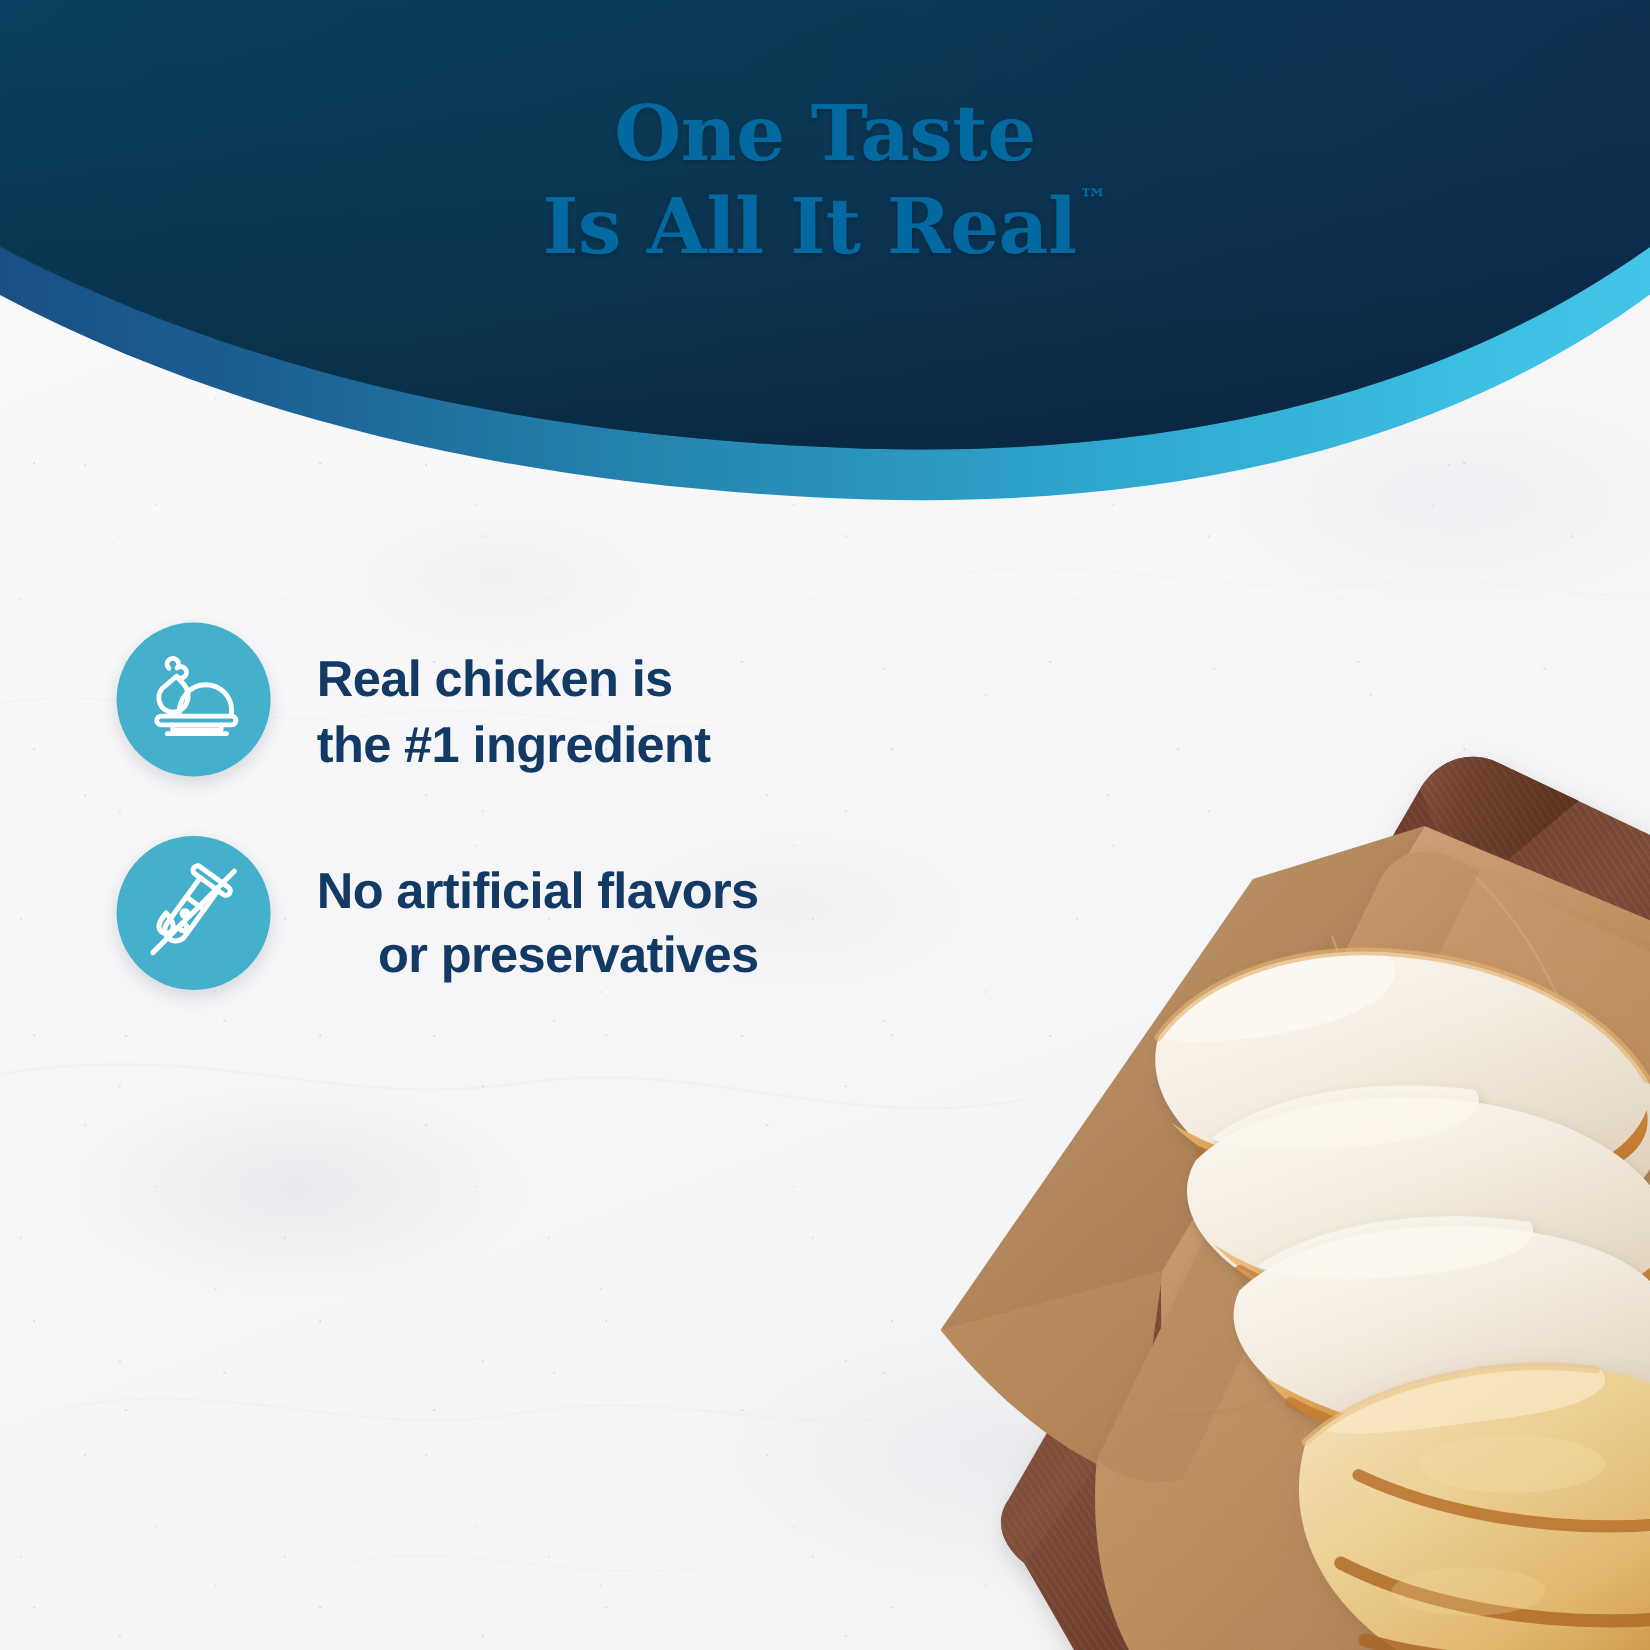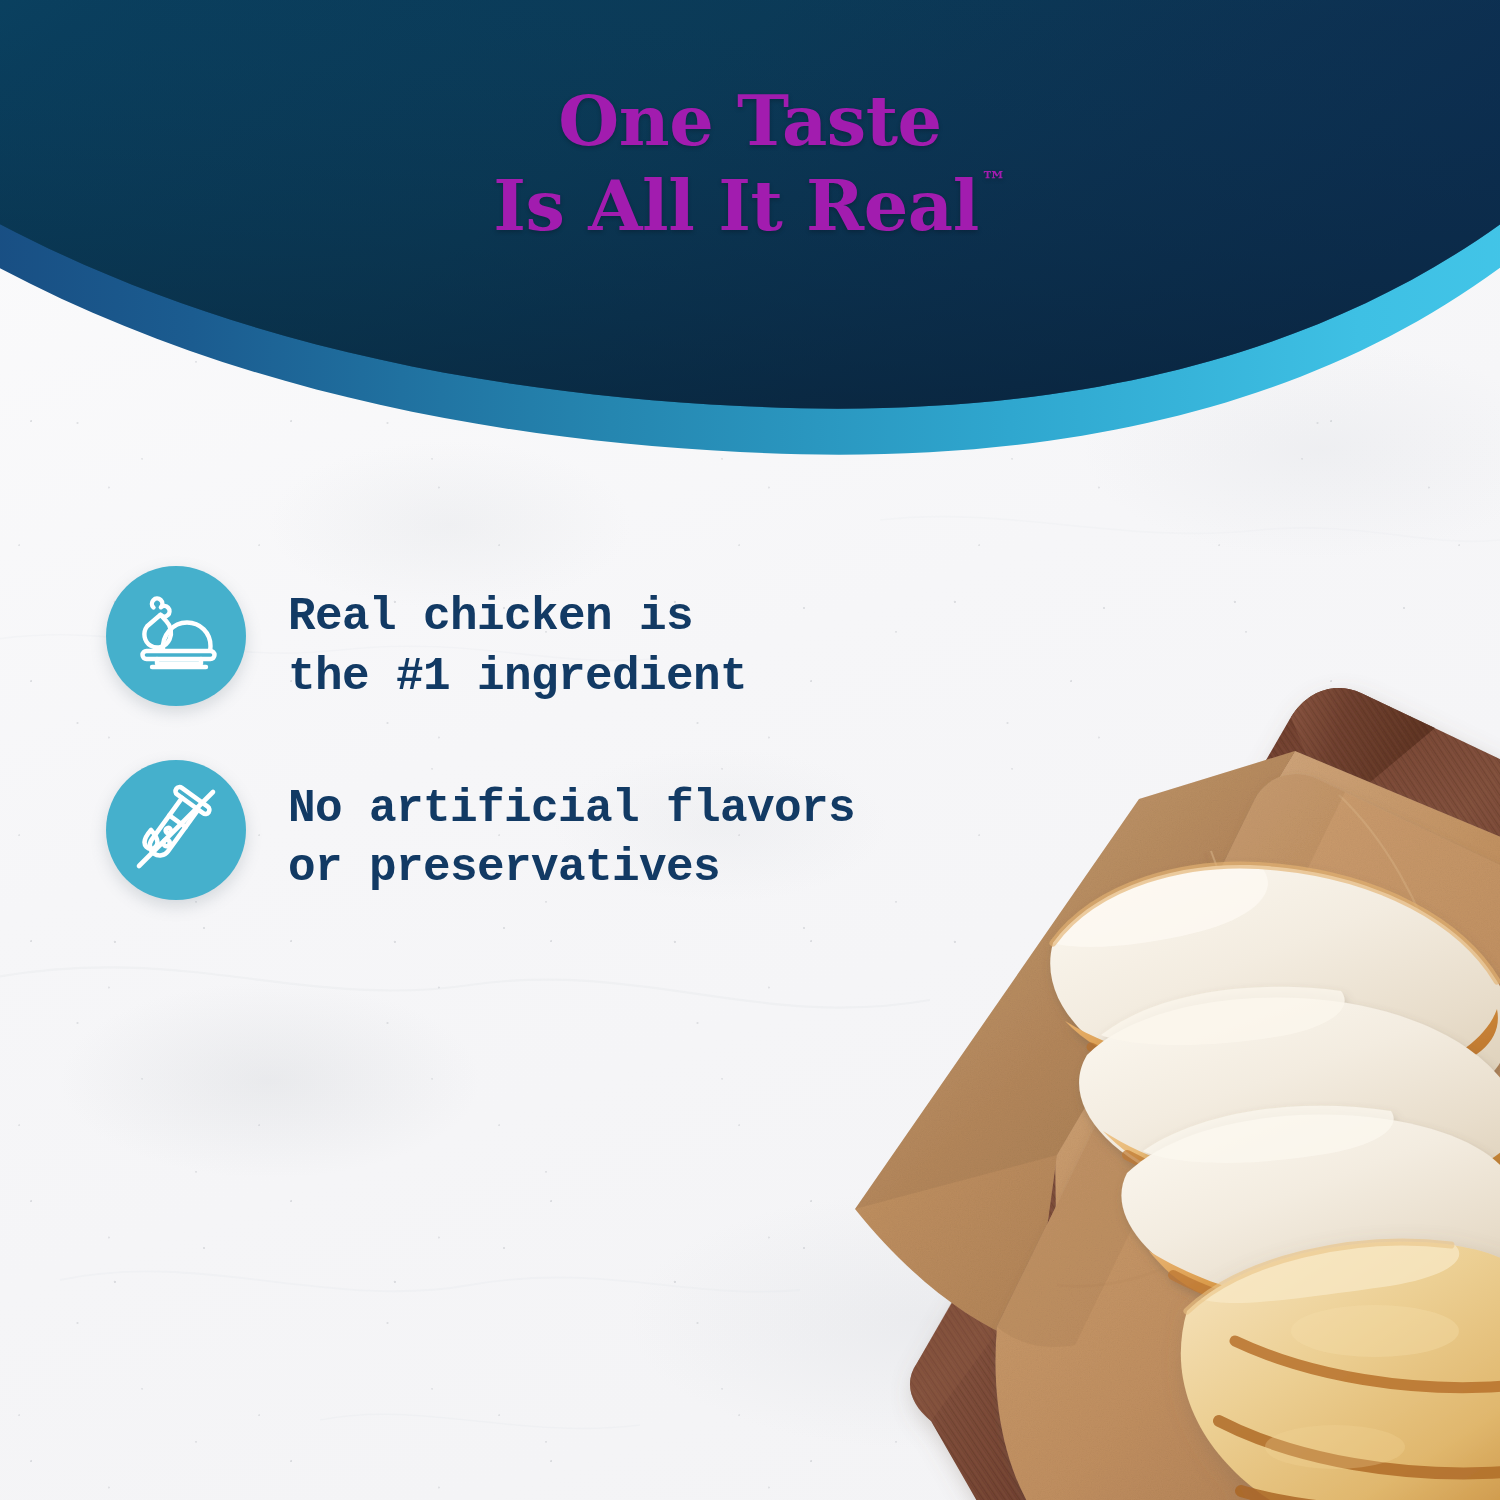--- a/index.html
+++ b/index.html
@@ -59,21 +59,21 @@
     overflow: hidden;
   }
   .header-svg { display: block; }
 
   .headline {
     position: absolute;
     top: 78px;
     left: 0;
     width: 1500px;
     text-align: center;
-    color: #a21caf;
+    color: #0369a1;
     font-family: "DejaVu Serif", serif;
     font-weight: bold;
     font-size: 70px;
     line-height: 1.22;
     letter-spacing: -0.5px;
     text-shadow: 0 2px 4px rgba(0,0,0,0.22);
     z-index: 5;
   }
   .headline .l2 { display: block; white-space: nowrap; }
   .tm {
@@ -110,30 +110,30 @@
     display: flex;
     align-items: center;
     justify-content: center;
     box-shadow: 0 6px 16px rgba(90,110,125,0.22);
   }
   .icon-circle svg { display: block; }
 
   .benefit-text {
     margin-left: 42px;
     color: #123a64;
-    font-family: Liberation Mono, monospace;
+    font-family: Liberation Sans, sans-serif;
     font-weight: bold;
     font-size: 46px;
     line-height: 1.30;
     letter-spacing: -0.6px;
     white-space: pre-line;
   }
   .b1 .benefit-text { padding-top: 22px; }
   .b2 .benefit-text { padding-top: 0px; }
-  .b3 .benefit-text { padding-top: 20px; }
+  .b3 .benefit-text { padding-top: 20px; text-align: right; }
 
   
   .photo {
     position: absolute;
     left: 735px;
     top: 585px;
     width: 790px;
     height: 930px;
     z-index: 3;
   }

